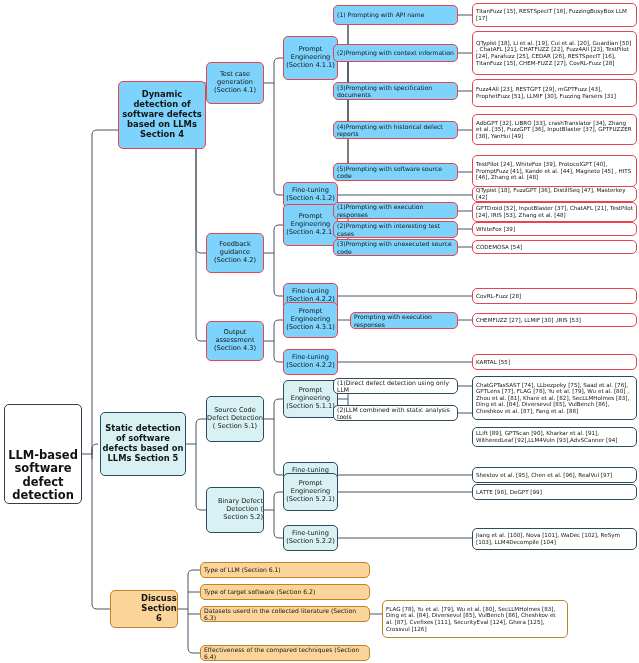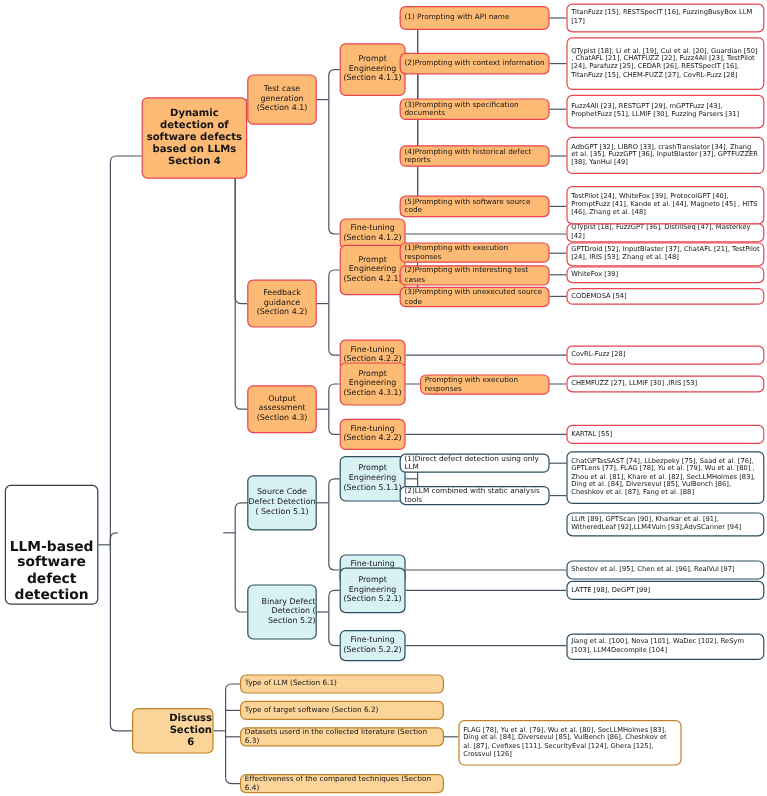--- a/index.html
+++ b/index.html
@@ -16,21 +16,21 @@
     box-sizing:border-box;
     display:flex;align-items:center;
     border-radius:5px;
     line-height:1.18;
     overflow:hidden;
     z-index:2;
   }
   .node .txt{display:block;width:100%;}
 
   
-  .pink-fill{background:#fdba74;border:1px solid #e8434f;color:#151515;}
+  .pink-fill{background:#7dd3fc;border:1px solid #e8434f;color:#151515;}
   .pink-open{background:#ffffff;border:1px solid #e8434f;color:#151515;}
   
   .cyan-fill{background:#d8f2f4;border:1px solid #2b4c5c;color:#151515;}
   .cyan-open{background:#ffffff;border:1px solid #2b4c5c;color:#151515;}
   
   .orange-fill{background:#fbd49a;border:1px solid #c08327;color:#151515;}
   .orange-open{background:#ffffff;border:1px solid #c08327;color:#151515;}
   
   .root{background:#ffffff;border:1.4px solid #3a3a4a;color:#111;}
 
@@ -246,20 +246,23 @@
     <span class="txt">CHEMFUZZ [27], LLMIF [30] ,IRIS [53]</span>
   </div>
 
   <div class="node pink-fill center fs65" style="left:283px;top:349px;width:55px;height:26px;">
     <span class="txt">Fine-tuning (Section 4.2.2)</span>
   </div>
   <div class="node pink-open left fs55 padl" style="left:472px;top:354px;width:165px;height:16px;">
     <span class="txt">KARTAL [55]</span>
   </div>
 
+  <div class="node cyan-fill center fs8 bold" style="left:100px;top:412px;width:86px;height:64px;">
+    <span class="txt">Static detection of software defects based on LLMs Section 5</span>
+  </div>
 
   <div class="node cyan-fill center fs65" style="left:206px;top:396px;width:58px;height:46px;">
     <span class="txt">Source Code Defect Detection ( Section 5.1)</span>
   </div>
 
   <div class="node cyan-fill center fs65" style="left:283px;top:380px;width:55px;height:38px;">
     <span class="txt">Prompt Engineering (Section 5.1.1)</span>
   </div>
 
   <div class="node cyan-open left fs6 padl" style="left:333px;top:378px;width:125px;height:16px;">

